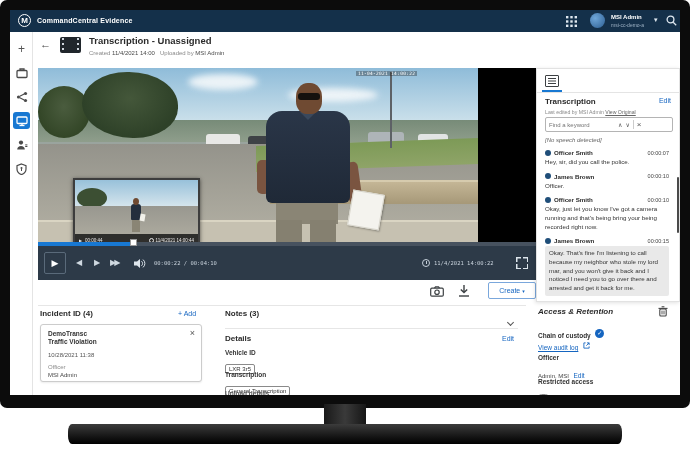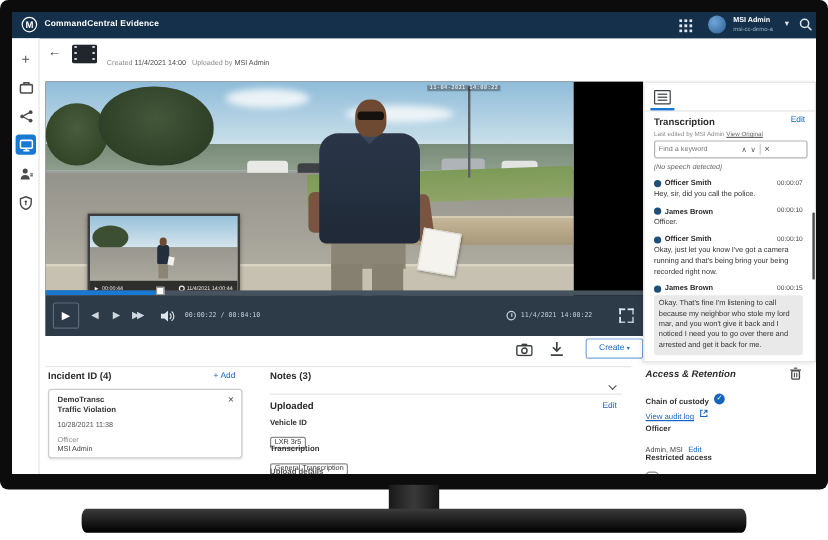--- a/index.html
+++ b/index.html
@@ -224,20 +224,21 @@
         <svg width="11" height="12" viewBox="0 0 11 12">
             <path d="M5.5 1 L10 2.6 V6 c0 3-2 4.7-4.5 5.6 C3 10.7 1 9 1 6 V2.6 Z" fill="none" stroke="#4a4a4a" stroke-width="1.2"></path>
             <circle cx="5.5" cy="5" r="1" fill="#4a4a4a"></circle>
             <line x1="5.5" y1="5.8" x2="5.5" y2="8" stroke="#4a4a4a" stroke-width="1"></line>
           </svg>
       </div>
     </div>
 
     <div class="back-arrow">←</div>
     <div class="film-icon"></div>
+    <div class="page-title">Transcription - Unassigned</div>
     <div class="page-sub">
       <span>Created</span>
       <b>11/4/2021 14:00</b>&nbsp;&nbsp;
       <span>Uploaded by</span>
       <b>MSI Admin</b>
     </div>
 
     <div class="player">
       <div class="vframe">
         <div class="sky"></div>
@@ -340,21 +341,21 @@
       <div class="abs tiny-b" style="left:7px; top:13px;">Traffic Violation</div>
       <div class="abs" style="right:6px; top:3px; font-size:9px; color:#555;">×</div>
       <div class="abs tiny" style="left:7px; top:27px;">10/28/2021 11:38</div>
       <div class="abs tiny" style="left:7px; top:39px; color:#8a8a8a;">Officer</div>
       <div class="abs tiny" style="left:7px; top:47px; color:#444;">MSI Admin</div>
     </div>
 
     <div class="abs sec-h" style="left:215px; top:299px;">Notes (3)</div>
     <div class="abs" style="left:498px; top:301px;"><span class="chev"></span></div>
     <div class="hr" style="left:215px; top:318px; width:293px;"></div>
-    <div class="abs sec-h" style="left:215px; top:324px;">Uploaded</div>
+    <div class="abs sec-h" style="left:215px; top:324px;">Details</div>
     <div class="abs blue-link" style="left:492px; top:325px;">Edit</div>
     <div class="abs tiny-b" style="left:215px; top:339px;">Vehicle ID</div>
     <div class="abs" style="left:215px; top:347px;"><span class="chip">LXR 3r5</span></div>
     <div class="abs tiny-b" style="left:215px; top:361px;">Transcription</div>
     <div class="abs" style="left:215px; top:369px;"><span class="chip">General Transcription</span></div>
     <div class="abs tiny-b" style="left:215px; top:380px; color:#555;">Upload details</div>
 
     <div class="abs sec-h" style="left:528px; top:297px;font-style:italic;">Access &amp; Retention</div>
     <div class="abs" style="left:648px; top:296px;">
       <svg width="10" height="11" viewBox="0 0 10 11">

